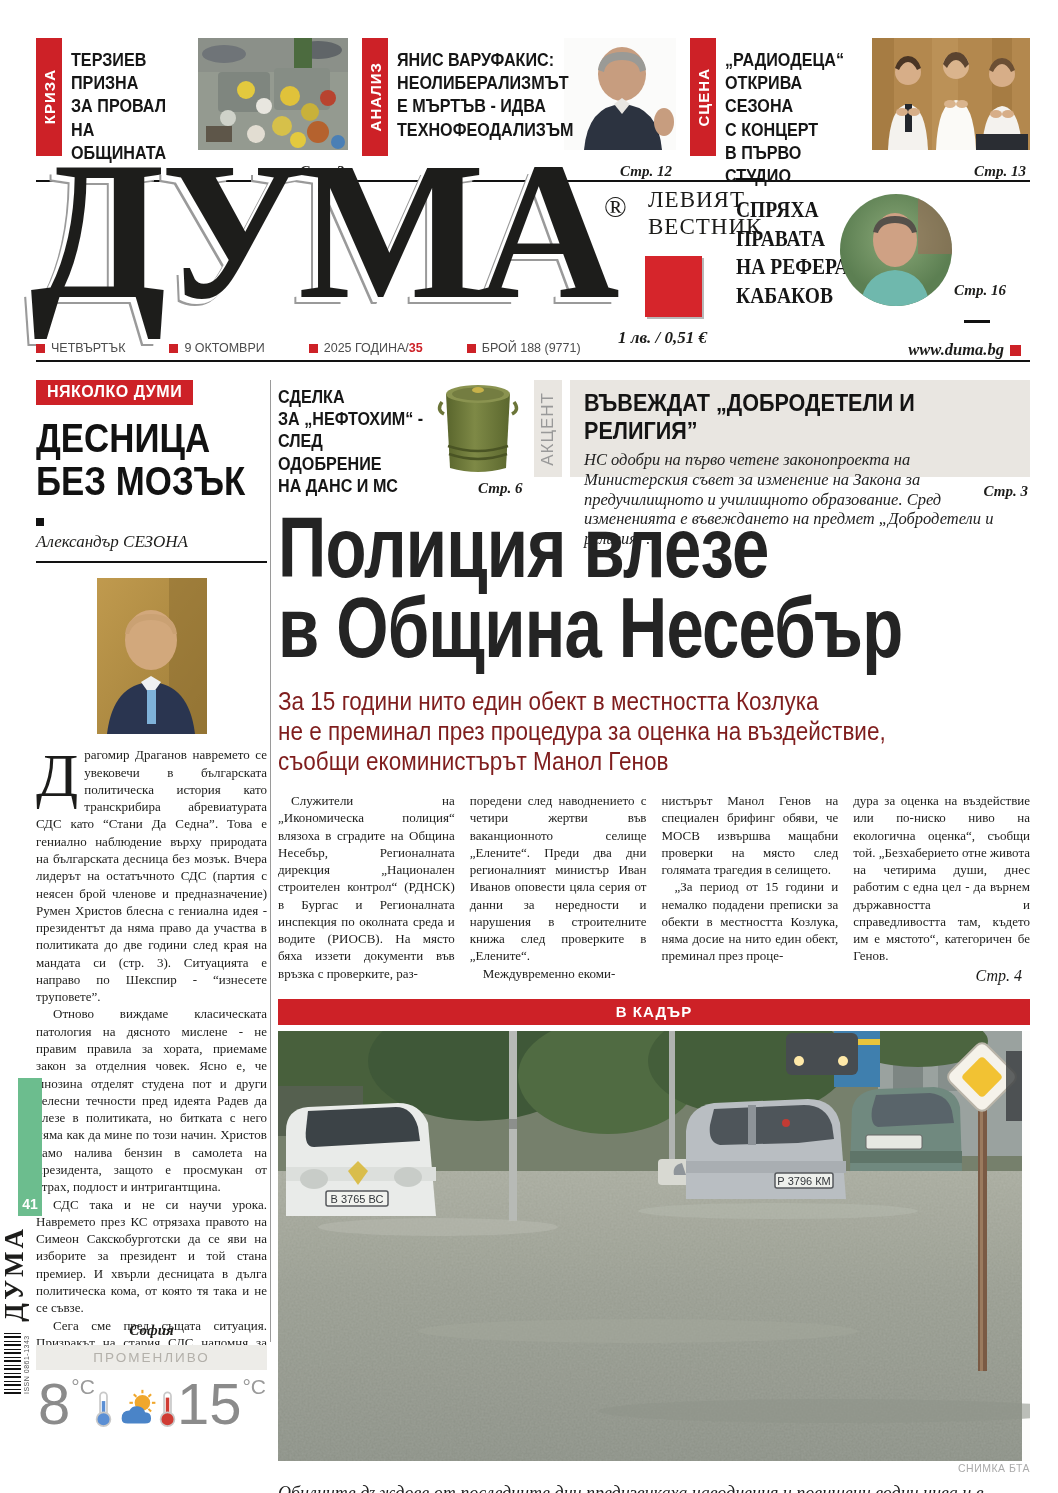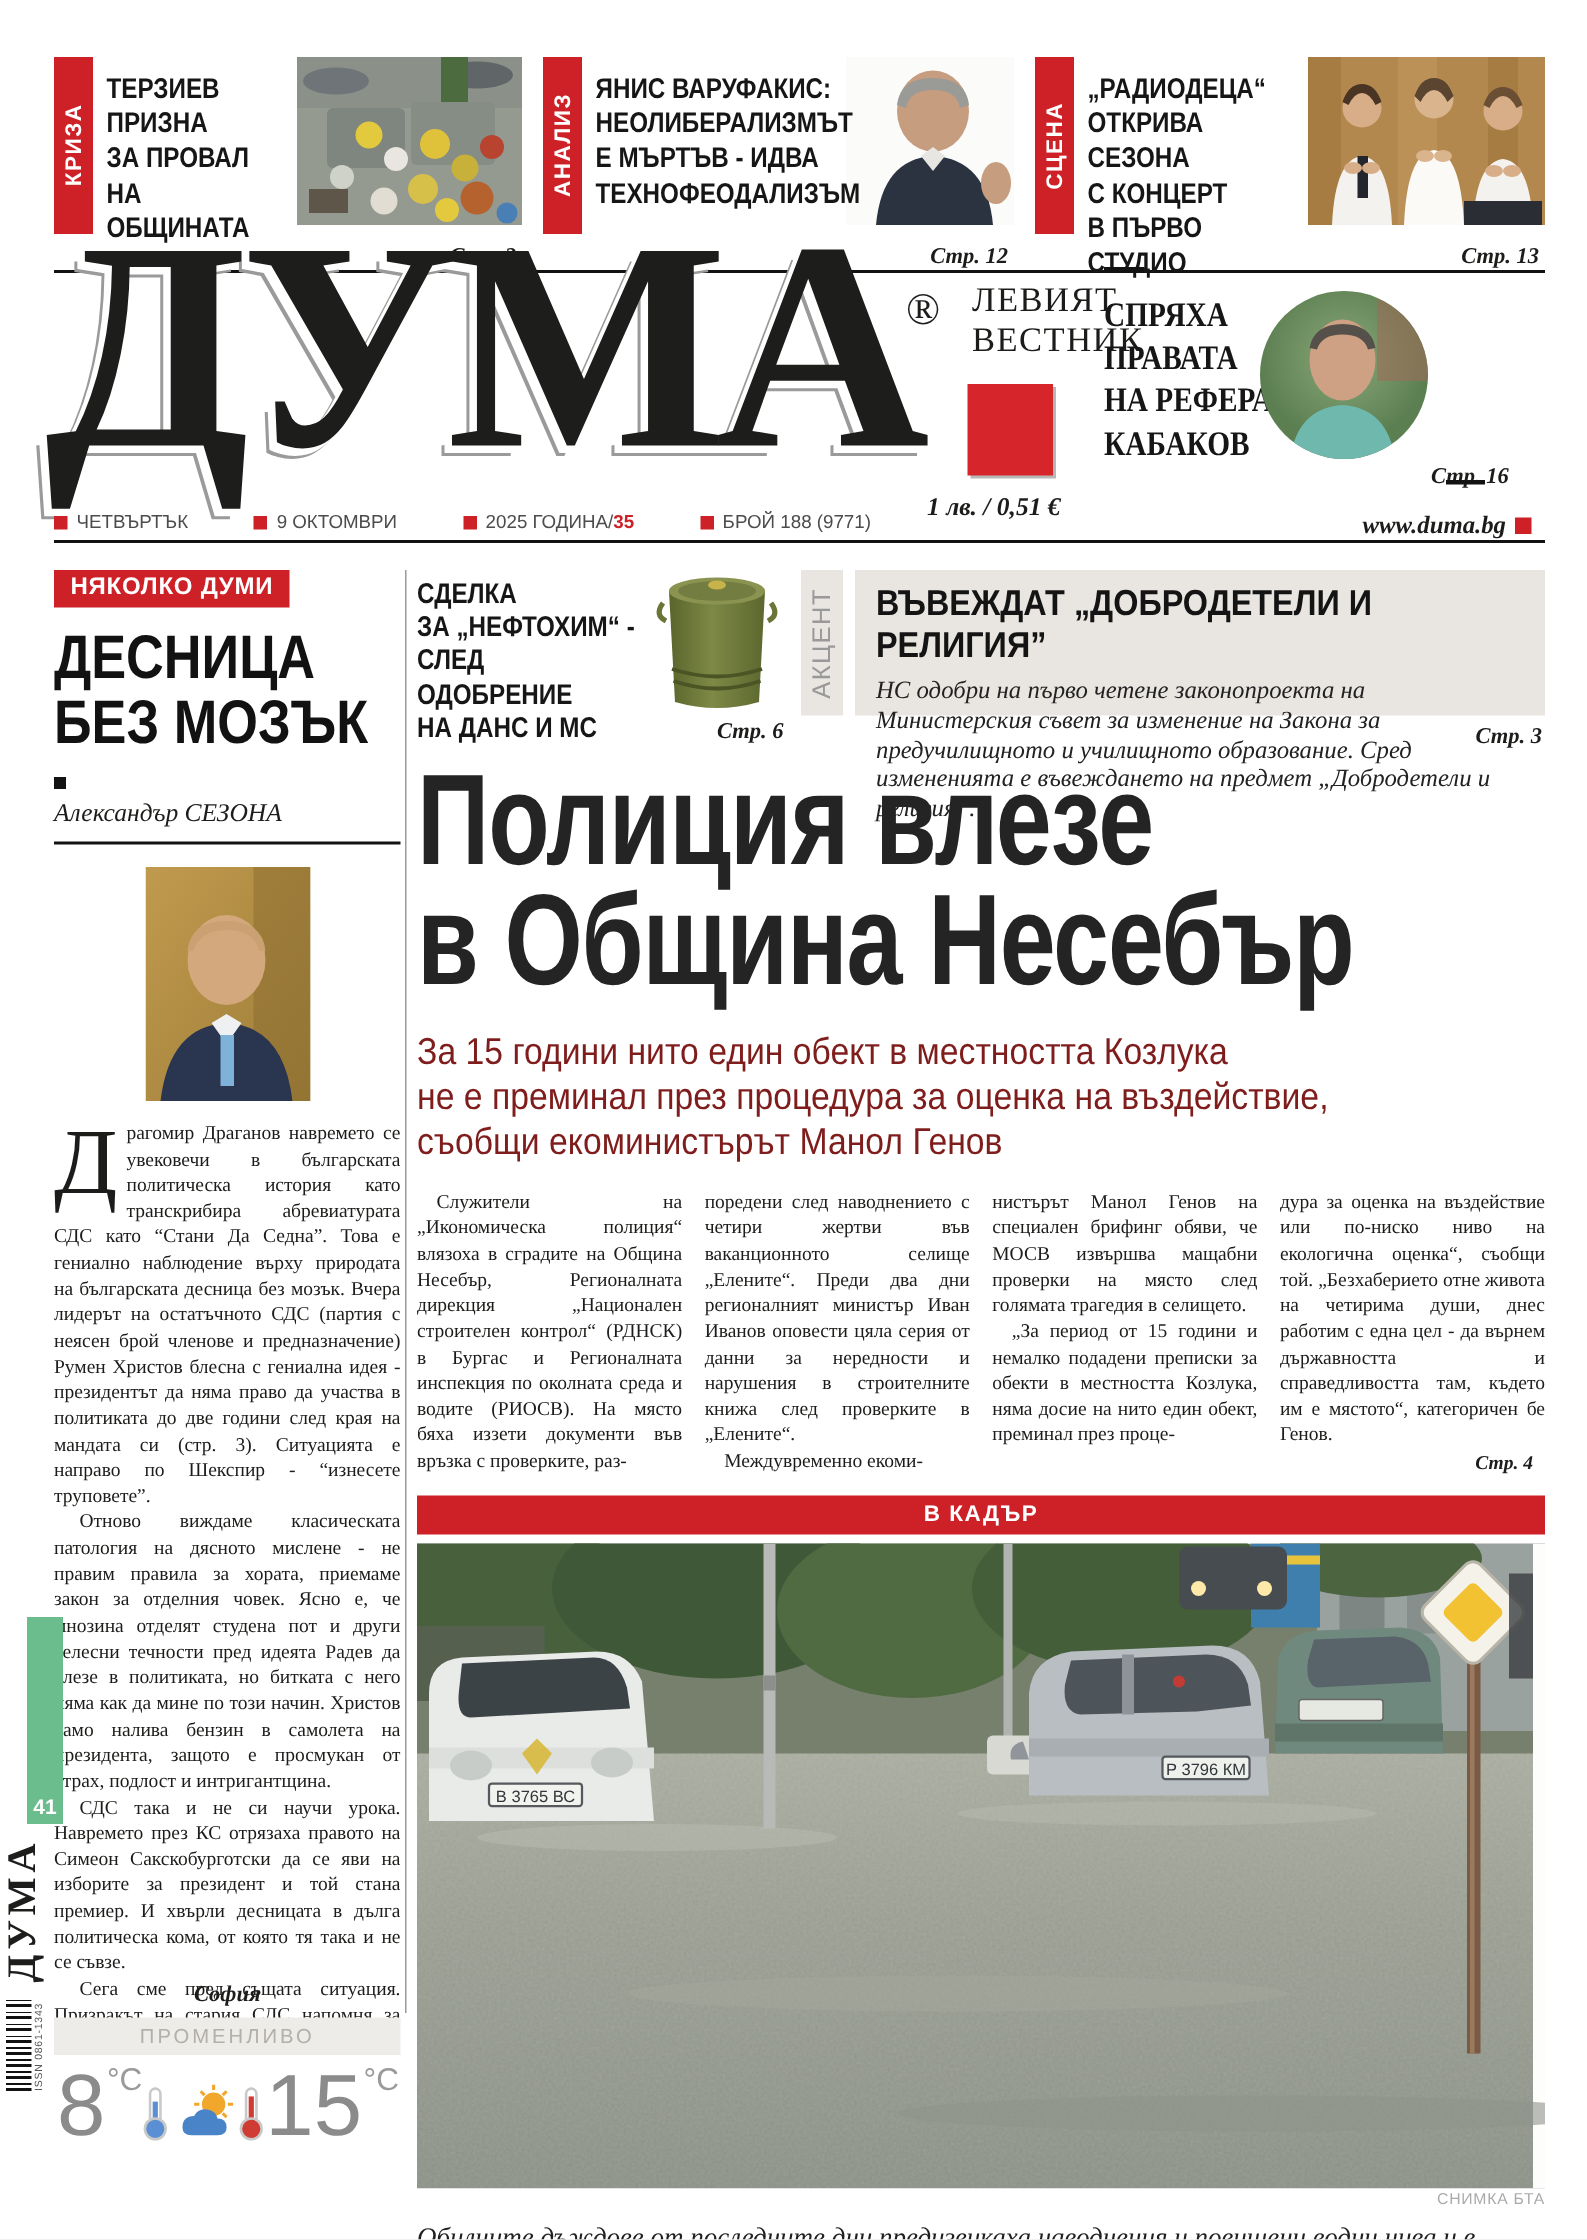--- a/index.html
+++ b/index.html
@@ -39,21 +39,21 @@
     text-shadow:-5px 5px 0 #fff, -7px 7px 0 #9a9a9a;
   }
   .brand-reg { position:absolute; left:568px; top:30px; font-size:30px; color:#1d1d1b; }
   .tagline { position:absolute; left:612px; top:26px; font-size:23px; letter-spacing:1px; line-height:1.18; }
   .red-square { position:absolute; left:609px; top:96px; width:57px; height:61px; background:#d6252b; box-shadow:2px 2px 0 #b8b8b8; }
   .price { position:absolute; left:582px; top:168px; font-weight:bold; font-style:italic; font-size:17px; }
   .side-teaser { position:absolute; left:700px; top:18px; width:294px; }
   .dash { width:27px; height:4px; background:#121212; }
   .side-head { margin-top:14px; font-family:Liberation Serif, serif; font-weight:bold; font-size:23px; line-height:1.24; width:120px; color:#161616; }
   .side-photo { position:absolute; left:104px; top:16px; width:112px; height:112px; border-radius:50%; overflow:hidden; }
-  .side-page { position:absolute; left:218px; top:132px; font-weight:bold; font-style:italic; font-size:15px; }
+  .side-page { position:absolute; left:218px; top:104px; font-weight:bold; font-style:italic; font-size:15px; }
   .side-dash { position:absolute; left:228px; top:142px; width:26px; height:3px; background:#121212; }
 
   
   .dateline { position:absolute; left:36px; top:338px; width:994px; height:24px; border-bottom:2px solid #121212; }
   .dl-items { display:flex; gap:44px; font-family:"Liberation Sans", sans-serif; font-size:12.5px; color:#4c4c4c; padding-top:3px; }
   .dl-item { display:flex; align-items:center; gap:6px; }
   .sq { width:9px; height:9px; background:#cd2127; display:inline-block; }
   .yr-num { color:#cd2127; font-weight:bold; }
   .website { position:absolute; right:2px; top:2px; background:#fff; padding:0 7px; font-weight:bold; font-style:italic; font-size:16.5px; display:flex; align-items:center; gap:6px; }
   .website .sq { width:11px; height:11px; }
@@ -99,21 +99,21 @@
   .akcent-box { position:absolute; left:292px; top:0; width:460px; height:97px; background:#e9e6e1; padding:9px 16px 0 14px; }
   .akcent-head { font-family:"Liberation Sans", sans-serif; font-weight:bold; font-size:24px; color:#141414; }
   .akcent-body { margin-top:5px; font-style:italic; font-size:16.5px; line-height:1.2; color:#222; }
   .akcent-page { position:absolute; right:2px; top:103px; font-weight:bold; font-style:italic; font-size:15px; }
 
   .lead-head { margin-top:16px; font-family:"Liberation Sans", sans-serif; font-weight:bold; font-size:86px; line-height:.93; letter-spacing:-1px; color:#242424; }
   .lead-sub { margin-top:18px; font-family:Liberation Sans, sans-serif; font-size:25px; line-height:1.2; color:#7f1d1d; }
   .lead-cols { margin-top:16px; display:flex; gap:15px; }
   .lead-col { flex:1; font-size:13px; line-height:1.33; text-align:justify; }
   .lead-col4-wrap { flex:1; display:flex; flex-direction:column; }
-  .lead-page { text-align:right; font-weight:bold; font-style:italic; font-size:13px; margin-top:2px; padding-right:8px; }
+  .lead-page { text-align:right; font-weight:normal; font-style:italic; font-size:16px; margin-top:2px; padding-right:8px; }
 
   .kader-bar { margin-top:14px; background:#cd2127; color:#fff; text-align:center; font-family:"Liberation Sans", sans-serif; font-weight:bold; font-size:15px; letter-spacing:1px; padding:4px 0 5px; }
   .kader-photo { margin-top:6px; width:752px; height:430px; }
   .photo-credit { text-align:right; font-family:"Liberation Sans", sans-serif; font-size:10.5px; color:#aaa; letter-spacing:.5px; margin-top:1px; }
   .caption { margin-top:8px; font-style:italic; font-size:18px; line-height:1.28; color:#1f1f1f; }
 </style>
 </head>
 <body>
 
 <div class="page">

